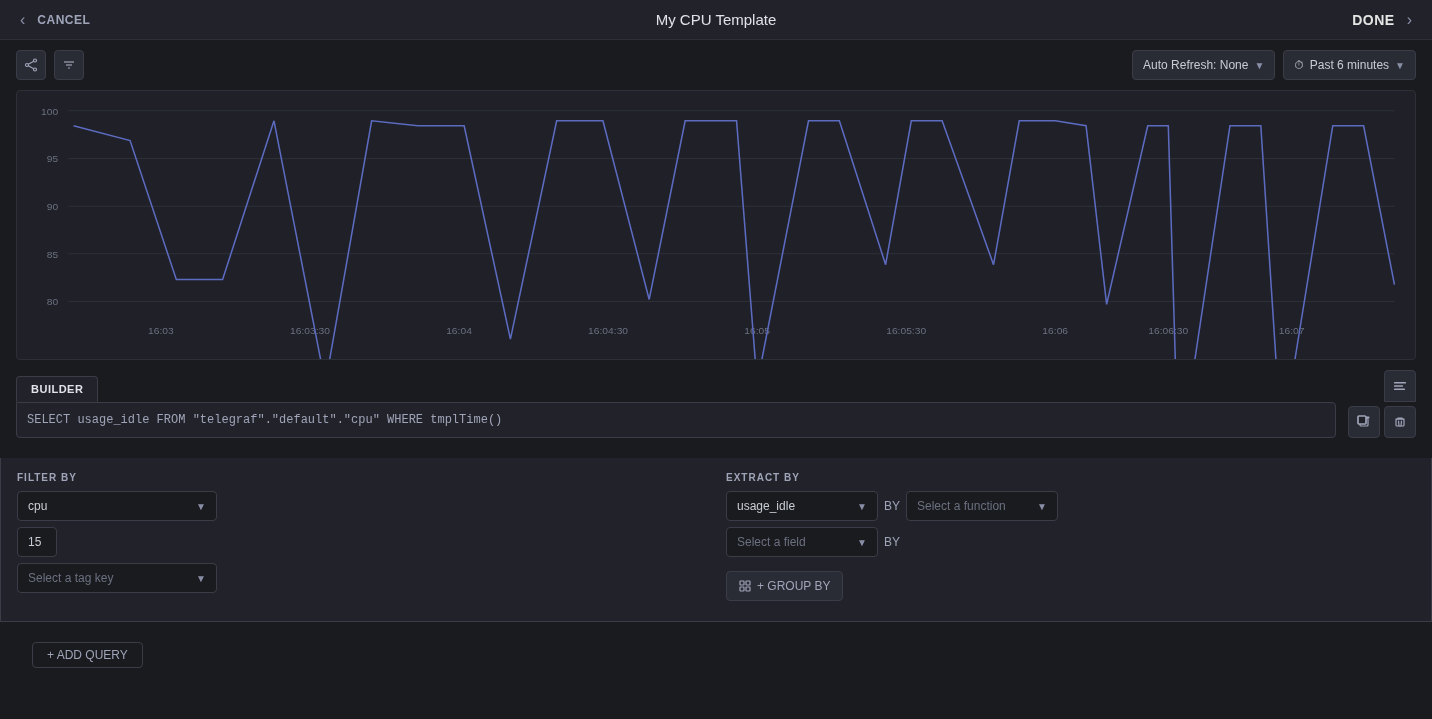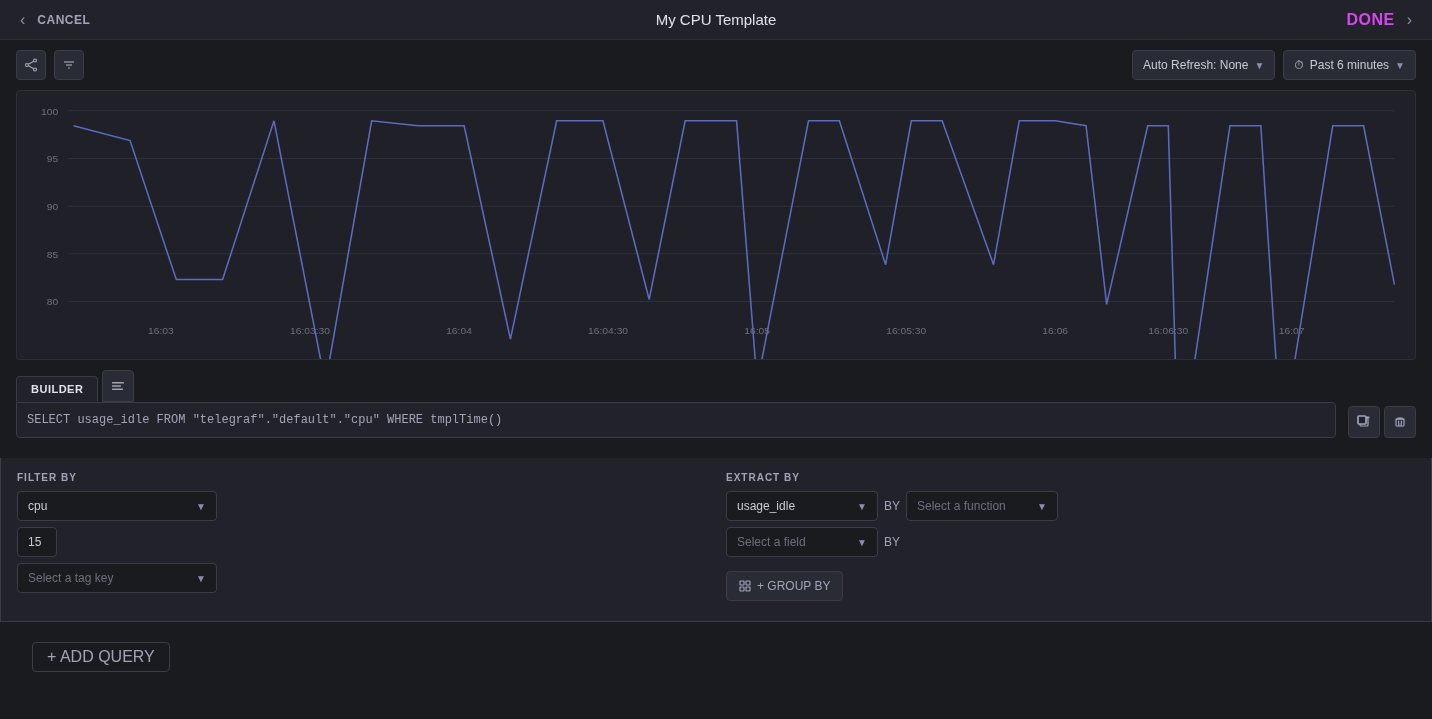--- a/index.html
+++ b/index.html
@@ -43,22 +43,22 @@
     }
     .cancel-btn {
       color: #9fa4b8;
       font-size: 12px;
       font-weight: 600;
       letter-spacing: 0.5px;
       cursor: pointer;
       text-transform: uppercase;
     }
     .done-btn {
-      color: #d946ef;
-      font-size: 16px;
+      color: #e5e5e5;
+      font-size: 14px;
       font-weight: 600;
       letter-spacing: 0.5px;
       cursor: pointer;
       text-transform: uppercase;
     }
 
     
     .toolbar {
       display: flex;
       align-items: center;
@@ -285,21 +285,21 @@
       height: 30px;
       margin-top: 8px;
     }
 
     .add-query-btn {
       background: transparent;
       border: 1px solid #3a3c48;
       border-radius: 4px;
       color: #9fa4b8;
       padding: 5px 14px;
-      font-size: 16px;
+      font-size: 12px;
       cursor: pointer;
       margin: 10px 16px;
       display: inline-flex;
       align-items: center;
     }
 
     
     svg text {
       fill: #6b7080;
       font-size: 10px;
@@ -414,21 +414,21 @@
         1280,35
         1310,35
         1340,195
       " fill="none" stroke="#5c6bc0" stroke-width="1.5"></polyline>
   </svg>
 </div>
 
 <div class="query-area">
   <div class="query-full-row">
     <div class="query-tab-and-bar">
-      <div style="display:flex; align-items:flex-end; gap:2px;">
+      <div style="display:flex; align-items:flex-end; gap:2px;justify-content:space-between;">
         <div class="tab-btn active">BUILDER</div>
         <div class="tab-icon-btn">
           <svg width="16" height="16" viewBox="0 0 16 16" fill="none">
             <rect x="2" y="4" width="12" height="1.5" rx="0.5" fill="#9fa4b8"></rect>
             <rect x="2" y="7.2" width="9" height="1.5" rx="0.5" fill="#9fa4b8"></rect>
             <rect x="2" y="10.4" width="11" height="1.5" rx="0.5" fill="#9fa4b8"></rect>
           </svg>
         </div>
       </div>
       <div style="display:flex; align-items:flex-end; gap:6px;">

